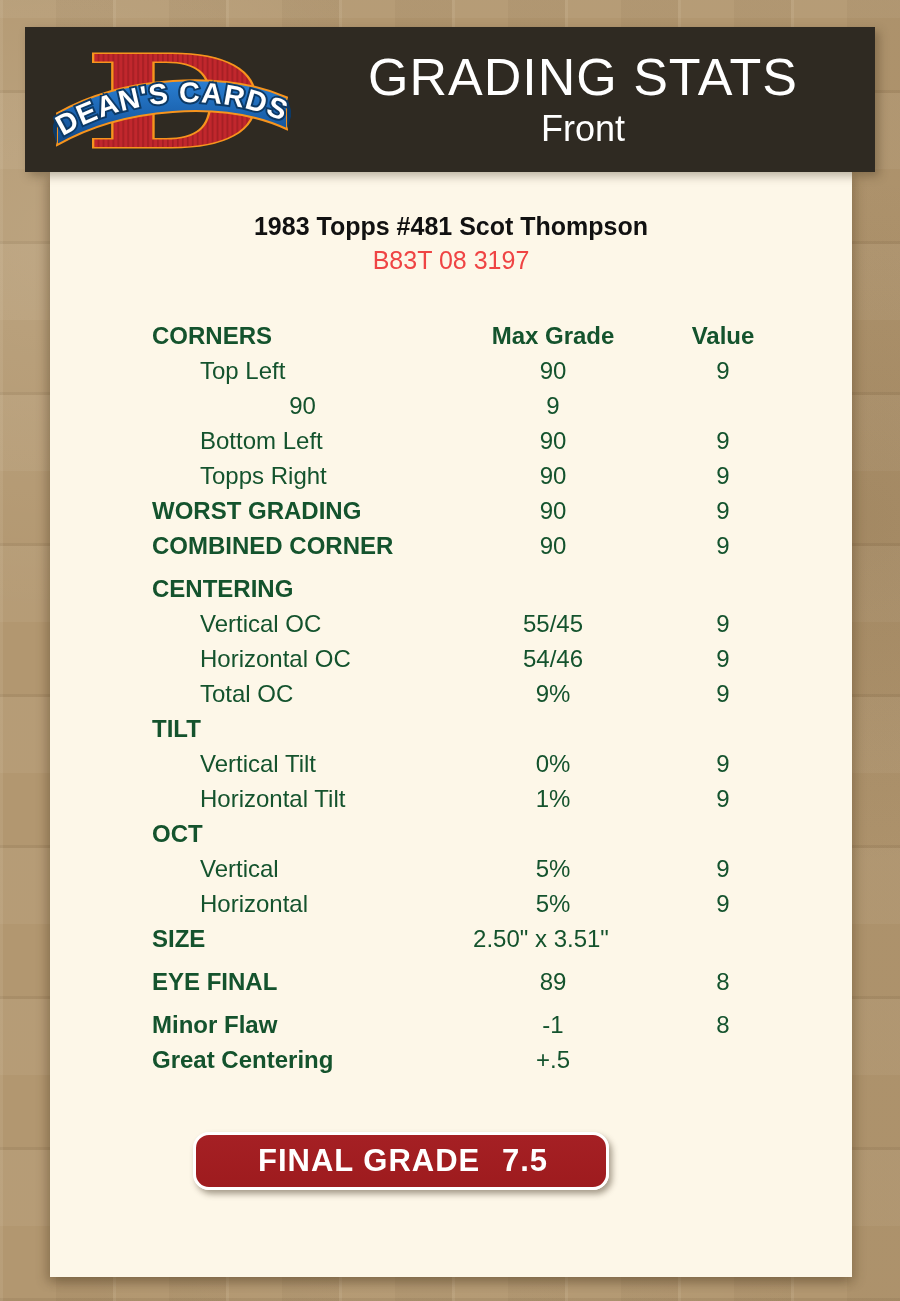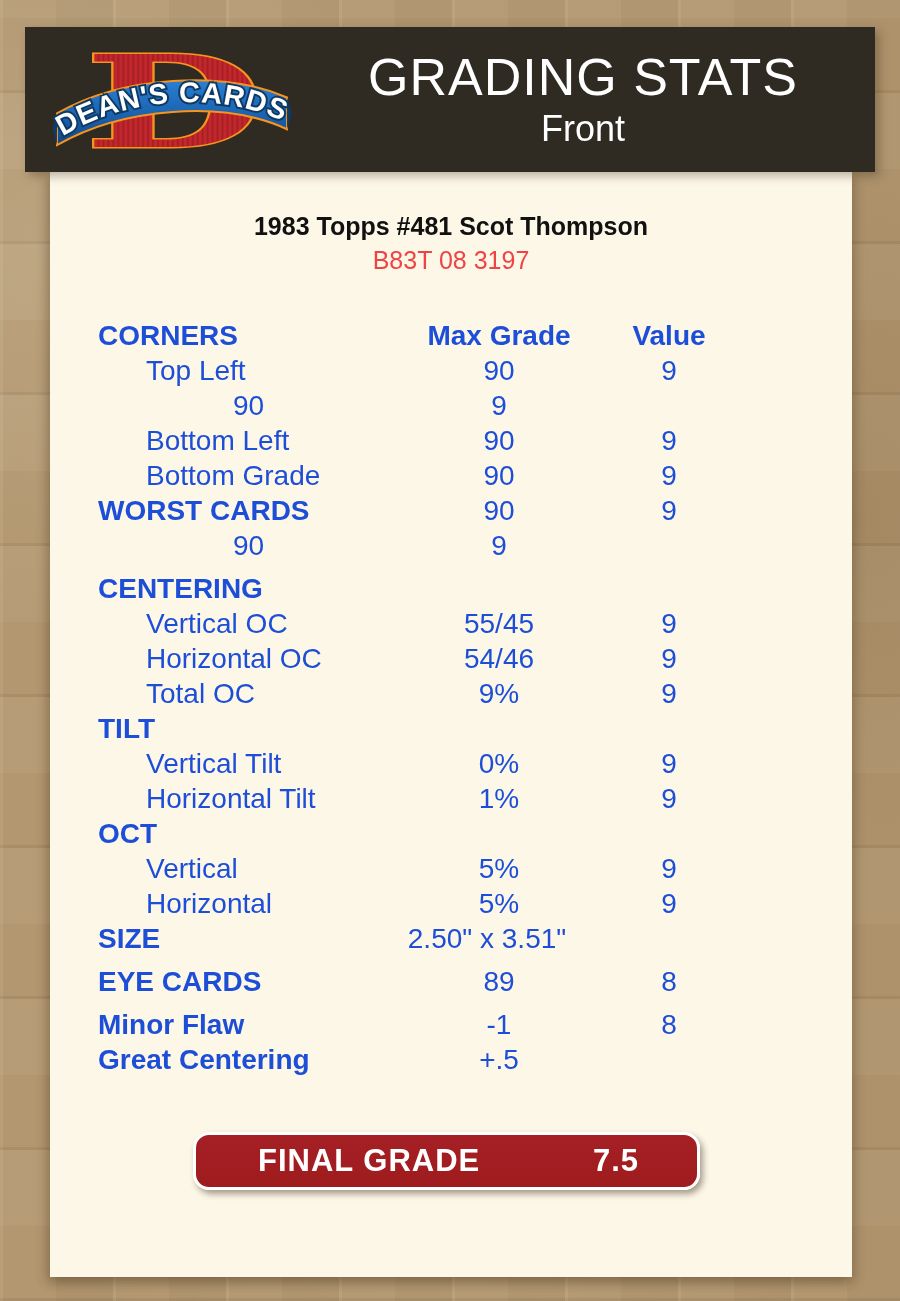--- a/index.html
+++ b/index.html
@@ -57,35 +57,35 @@
   }
   .card-code {
     position: absolute; top: 74px; left: 0; width: 100%;
     text-align: center; font-size: 25px; color: #ef4444;
   }
 
   .gtable { position: absolute; top: 146px; left: 0; width: 100%; }
   .trow {
     display: grid;
     grid-template-columns: 301px 200px 140px;
-    padding-left: 48px;
+    padding-left: 102px;
     height: 35px; line-height: 35px;
-    font-size: 28px; color: #1d4ed8;
+    font-size: 24px; color: #14532d;
   }
   .trow.gap { margin-top: 8px; }
   .cell { white-space: nowrap; overflow: visible; }
   .cell.value, .cell.max { text-align: center; }
   .cell.label.indent { padding-left: 48px; }
   .thead .cell { font-weight: bold; }
   .trow.bold .cell.label { font-weight: bold; }
   .trow.wide .cell.value { transform: translateX(-12px); }
 
   .final-btn {
     position: absolute; left: 143px; top: 960px;
-    width: 507px; height: 58px;
+    width: 416px; height: 58px;
     background: linear-gradient(#a52024, #9e1b1e);
     border: 3px solid #ffffff;
     border-radius: 16px;
     display: flex; align-items: center; justify-content: space-between;
     padding: 0 58px 0 62px;
     color: #ffffff; font-size: 31px; font-weight: bold; letter-spacing: 1px;
     box-shadow: 3px 4px 6px rgba(60,45,25,0.45);
     cursor: pointer;
   }
 </style>
@@ -144,32 +144,33 @@
     <div class="cell max">9</div>
   </div>
 
   <div class="trow">
     <div class="cell label indent">Bottom Left</div>
     <div class="cell value">90</div>
     <div class="cell max">9</div>
   </div>
 
   <div class="trow">
-    <div class="cell label indent">Bottom Grade</div>
-    <div class="cell value">90</div>
-    <div class="cell max">9</div>
-  </div>
-
-  <div class="trow bold">
-    <div class="cell label">WORST CARDS</div>
-    <div class="cell value">90</div>
-    <div class="cell max">9</div>
-  </div>
-
-  <div class="trow bold">
+    <div class="cell label indent">Topps Right</div>
+    <div class="cell value">90</div>
+    <div class="cell max">9</div>
+  </div>
+
+  <div class="trow bold">
+    <div class="cell label">WORST GRADING</div>
+    <div class="cell value">90</div>
+    <div class="cell max">9</div>
+  </div>
+
+  <div class="trow bold">
+    <div class="cell label">COMBINED CORNER</div>
     <div class="cell value">90</div>
     <div class="cell max">9</div>
   </div>
 
   <div class="trow bold gap">
     <div class="cell label">CENTERING</div>
     <div class="cell value"></div>
     <div class="cell max"></div>
   </div>
 
@@ -227,21 +228,21 @@
     <div class="cell max">9</div>
   </div>
 
   <div class="trow bold wide">
     <div class="cell label">SIZE</div>
     <div class="cell value">2.50" x 3.51"</div>
     <div class="cell max"></div>
   </div>
 
   <div class="trow bold gap">
-    <div class="cell label">EYE CARDS</div>
+    <div class="cell label">EYE FINAL</div>
     <div class="cell value">89</div>
     <div class="cell max">8</div>
   </div>
 
   <div class="trow bold gap">
     <div class="cell label">Minor Flaw</div>
     <div class="cell value">-1</div>
     <div class="cell max">8</div>
   </div>
 

